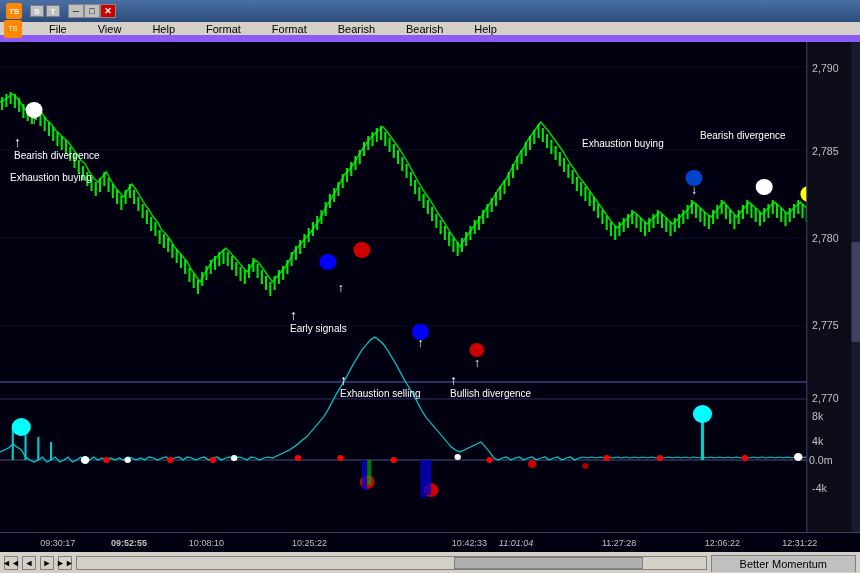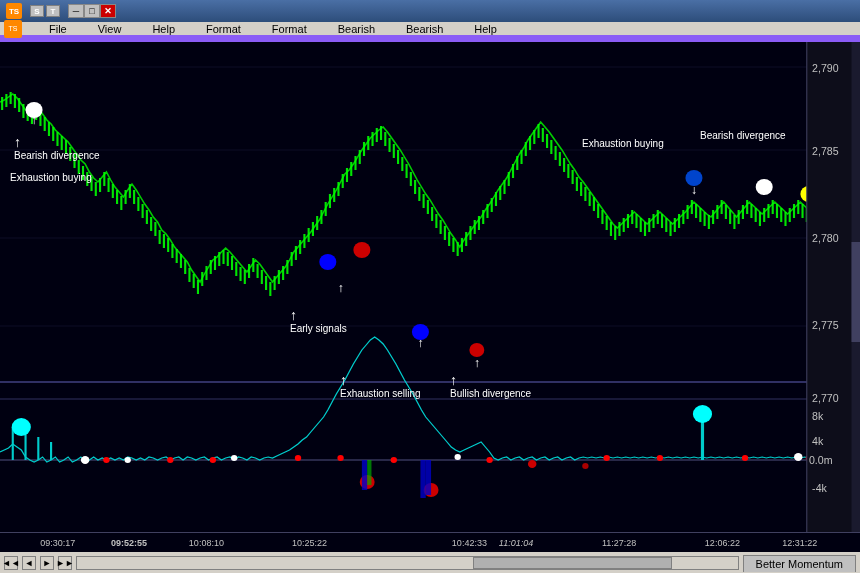--- a/index.html
+++ b/index.html
@@ -89,21 +89,21 @@
       width: 14px; height: 14px;
       background: #d4d0c8;
       border: 1px solid #808080;
       display: flex; align-items: center; justify-content: center;
       font-size: 9px; cursor: pointer;
     }
     .tab {
       background: #c0c0c0;
       border: 1px solid #808080;
       border-bottom: none;
-      padding: 2px 12px;
+      padding: 2px 28px;
       font-size: 11px;
       cursor: pointer;
     }
 
     
     .scrollbar-h {
       height: 14px;
       background: #d4d0c8;
       border: 1px solid #808080;
       flex: 1;

